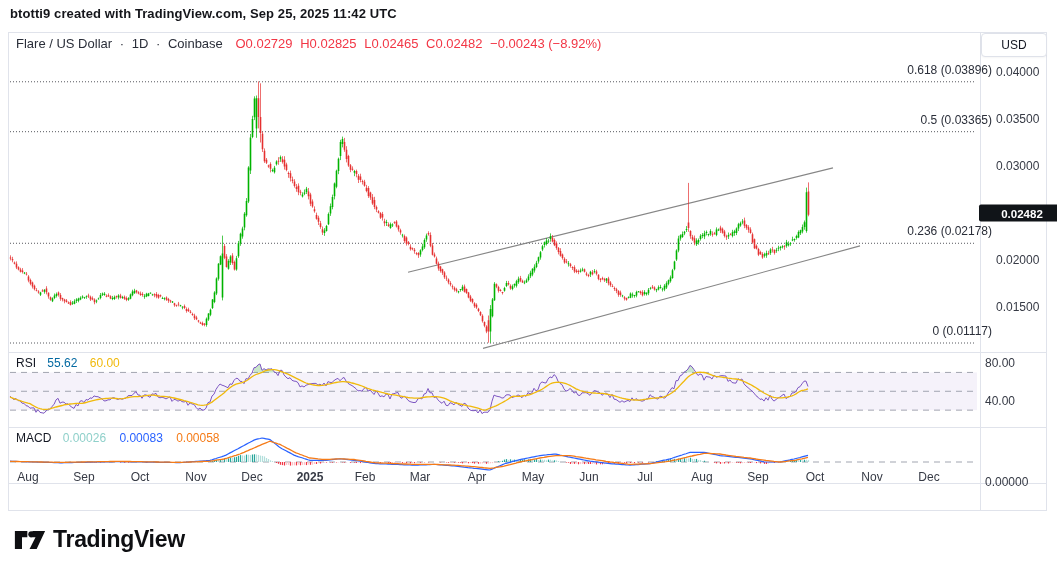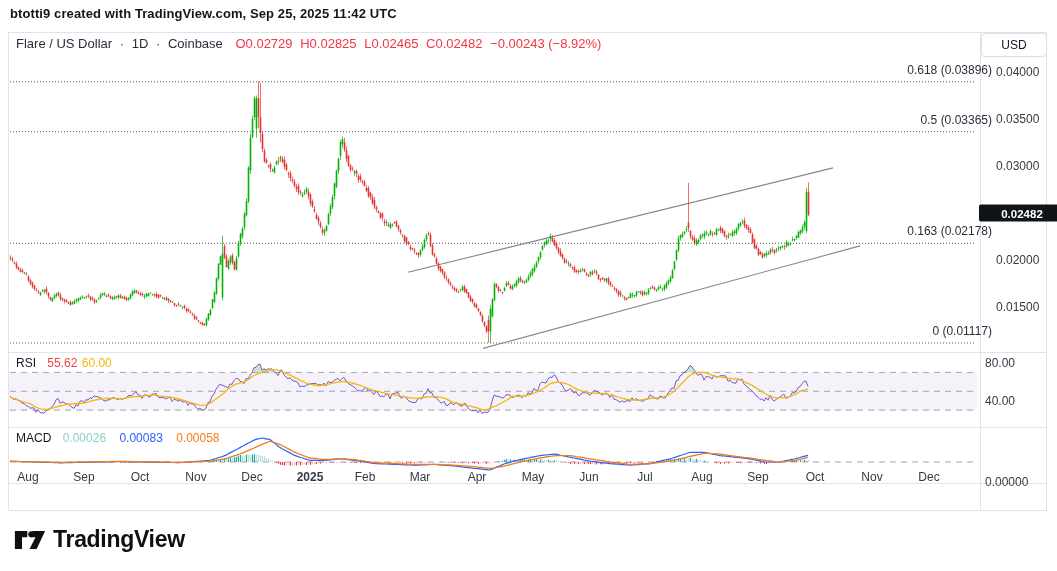--- a/index.html
+++ b/index.html
@@ -18,21 +18,21 @@
            background:#fff;color:#131722;font-size:12px;display:flex;align-items:center;justify-content:center;
            z-index:6;box-shadow:0 1px 2px rgba(0,0,0,.04);}
   .price-tick{left:996px;font-size:12px;color:#363a45;transform:translateY(-50%);z-index:5;}
   #price-badge{left:979px;width:86px;height:17px;background:#101418;color:#fff;font-size:11.5px;font-weight:700;
                display:flex;align-items:center;justify-content:center;border-radius:2px;transform:translateY(-50%);z-index:6;}
   .fib-label{right:97px;font-size:12px;color:#2a2e39;transform:translateY(-50%);text-align:right;z-index:5;}
   #rsi-legend,#macd-legend{left:16px;font-size:12px;white-space:nowrap;z-index:5;}
   #rsi-legend{top:356px;}
   #macd-legend{top:431px;}
   .ind-title{color:#131722;margin-right:8px;}
-  .rsi-val{color:#ef4444;margin-right:1px;}
+  .rsi-val{color:#0369a1;margin-right:9px;}
   .rsi-ma{color:#f0b90b;}
   .macd-hist-val{color:#8fd0ca;margin-right:10px;}
   .macd-val{color:#2962ff;margin-right:10px;}
   .macd-sig{color:#f57b17;}
   .pane-tick{left:985px;font-size:12px;color:#363a45;transform:translateY(-50%);z-index:5;}
   .time-label{font-size:12px;color:#363a45;transform:translateX(-50%);top:470px;z-index:5;}
   .time-label.bold{font-weight:700;}
   #logo{left:14px;top:526px;display:flex;z-index:5;cursor:pointer;}
   #logo-text{font-size:23px;font-weight:800;color:#0e0f12;margin-left:7px;letter-spacing:-.3px;}
   #time-axis-strip{left:8px;top:483px;width:1039px;height:27px;z-index:3;}
@@ -421,21 +421,21 @@
     <svg width="32" height="28" viewBox="0 0 36 28">
       <path d="M1 4 h14 v7 h-6 v13 h-8 z" fill="#0e0f12"></path>
       <circle cx="19.5" cy="7.5" r="3.4" fill="#0e0f12"></circle>
       <path d="M21 4 h14 l-9.5 20 h-8 l6.7 -13 h-6.4 z" fill="#0e0f12"></path>
     </svg>
     <span id="logo-text">TradingView</span>
   </div>
 
 <div class="abs fib-label" style="top: 69.776px;">0.618 (0.03896)</div>
     <div class="abs fib-label" style="top: 119.69px;">0.5 (0.03365)</div>
-    <div class="abs fib-label" style="top: 231.268px;">0.163 (0.02178)</div>
+    <div class="abs fib-label" style="top: 231.268px;">0.236 (0.02178)</div>
     <div class="abs fib-label" style="top: 331.002px;">0 (0.01117)</div>
     <div class="abs pane-tick" style="top: 363px;">80.00</div>
     <div class="abs pane-tick" style="top: 400.7px;">40.00</div>
     <div class="abs pane-tick" style="top: 482px;">0.00000</div>
     <div class="abs price-tick" style="top: 72px;">0.04000</div>
     <div class="abs price-tick" style="top: 119px;">0.03500</div>
     <div class="abs price-tick" style="top: 166px;">0.03000</div>
     <div class="abs price-tick" style="top: 260px;">0.02000</div>
     <div class="abs price-tick" style="top: 307px;">0.01500</div>
     <div class="abs time-label" style="left: 28px;">Aug</div>

